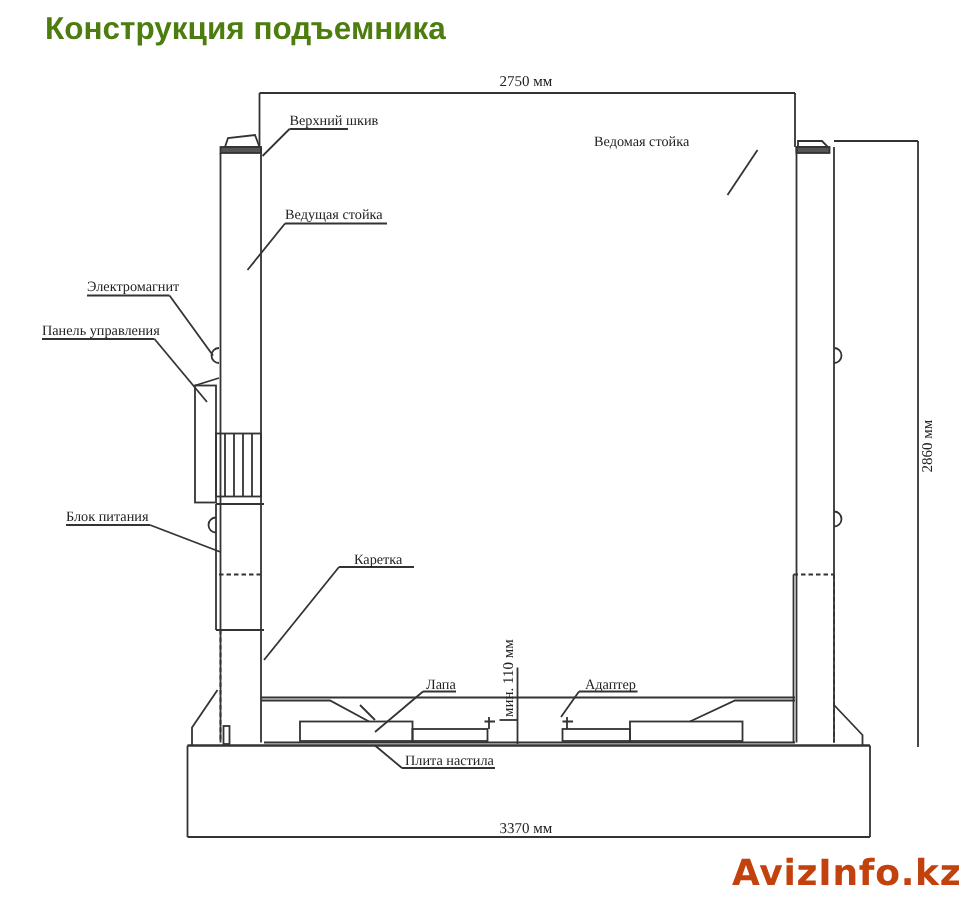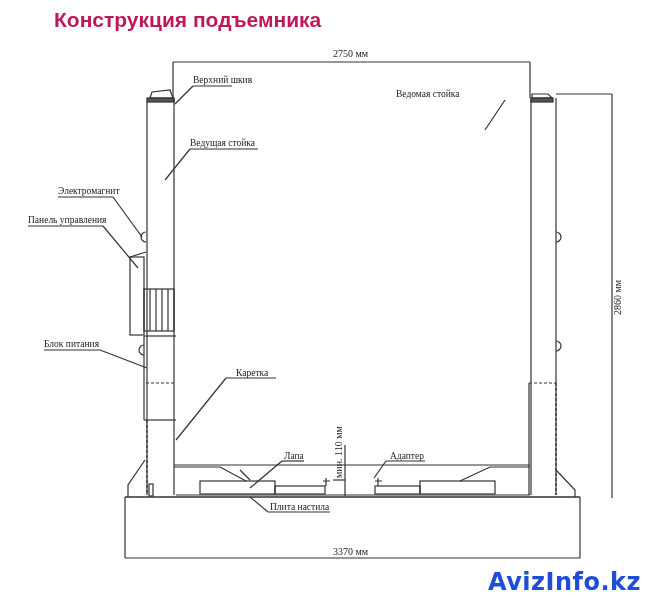--- a/index.html
+++ b/index.html
@@ -1,21 +1,21 @@
 <!DOCTYPE html>
 <html><head>
 <meta charset="utf-8">
 <style>
   html, body { margin: 0; padding: 0; background: #ffffff; }
   body { width: 649px; height: 600px; position: relative; overflow: hidden; font-family: "Liberation Serif", serif; }
-  .title { position: absolute; left: 54px; top: 8px; font-family: "Liberation Sans", sans-serif; font-weight: bold; font-size: 21px; color: #be185d; }
+  .title { position: absolute; left: 30px; top: 8px; font-family: "Liberation Sans", sans-serif; font-weight: bold; font-size: 21px; color: #4d7c0f; }
   svg { position: absolute; left: 0; top: 0; }
   .lbl { font-family: "Liberation Serif", serif; font-size: 9.5px; fill: #222; }
   .dim { font-family: "Liberation Serif", serif; font-size: 10px; fill: #222; }
-  .wm { position: absolute; right: 8px; bottom: 4px; font-family: "DejaVu Sans", sans-serif; font-weight: bold; font-size: 24px; color: #1d4ed8; letter-spacing: 0.5px; }
+  .wm { position: absolute; right: 8px; bottom: 4px; font-family: "DejaVu Sans", sans-serif; font-weight: bold; font-size: 24px; color: #c2410c; letter-spacing: 0.5px; }
 </style>
 </head>
 <body>
 
 <div class="title">Конструкция подъемника</div>
 
 <svg width="649" height="600" xmlns="http://www.w3.org/2000/svg">
   <g stroke="#333" stroke-width="1.2" fill="none">
 
     <line x1="173" y1="62" x2="530" y2="62"></line>

